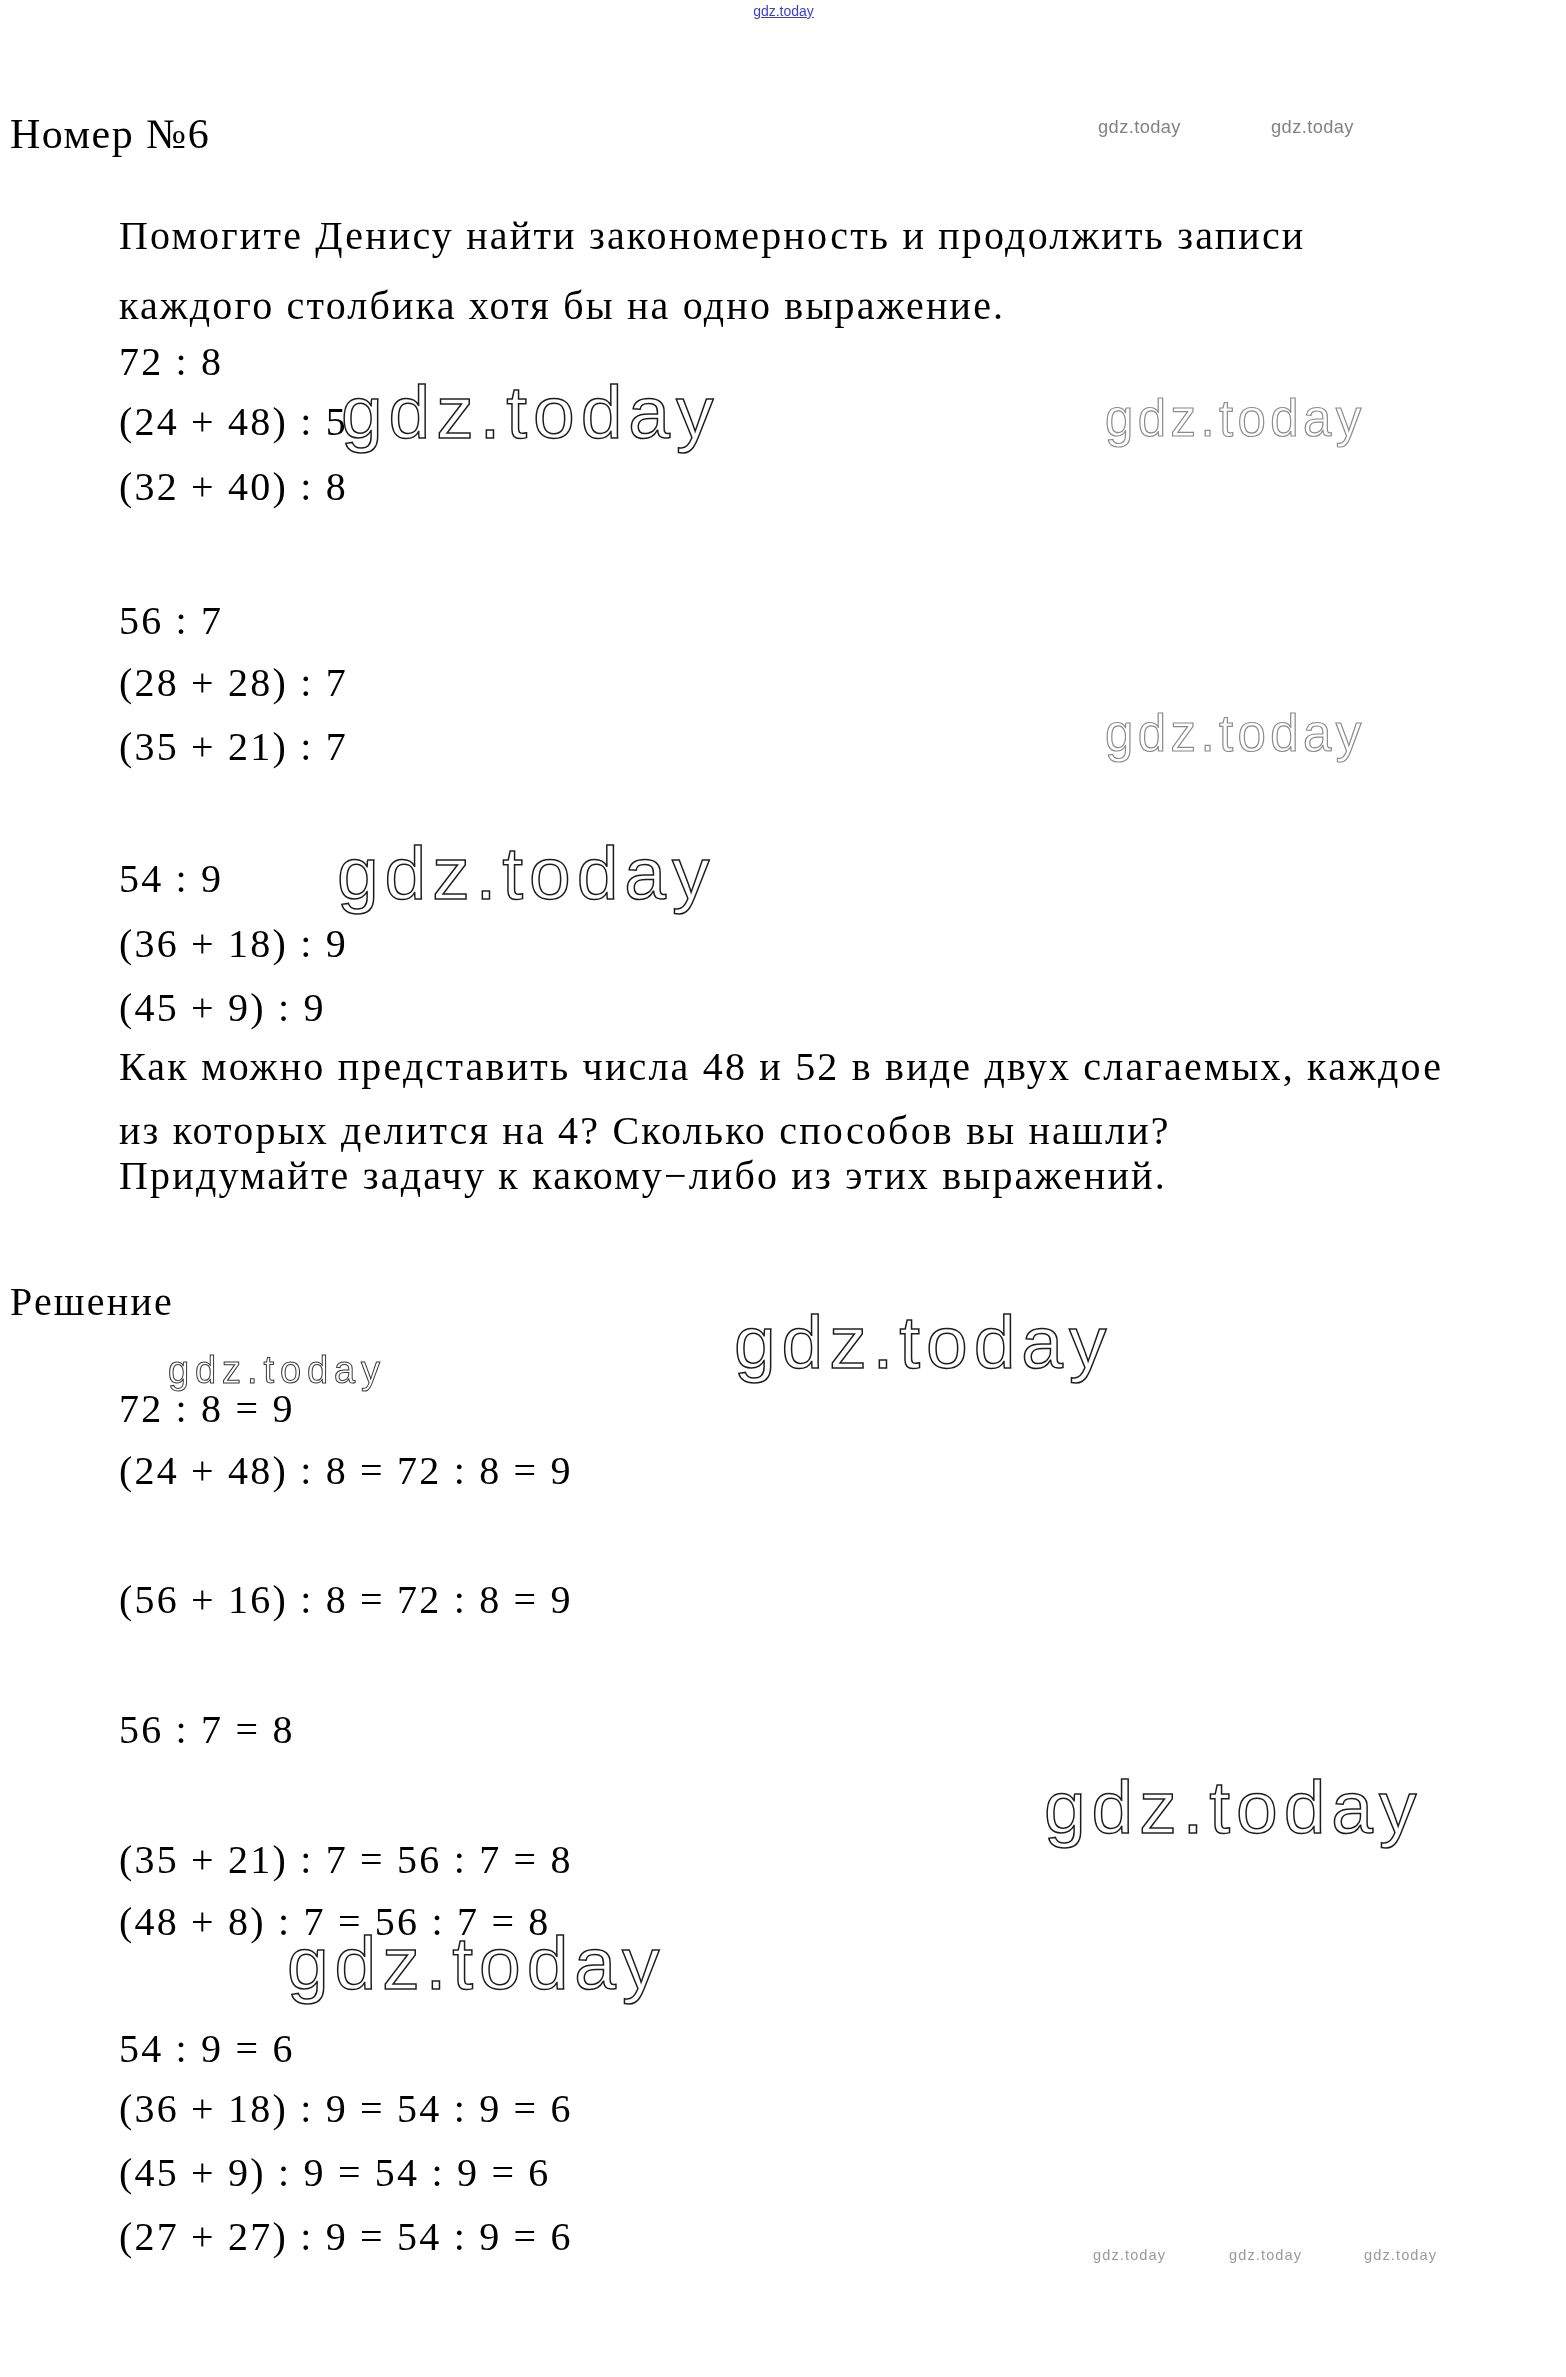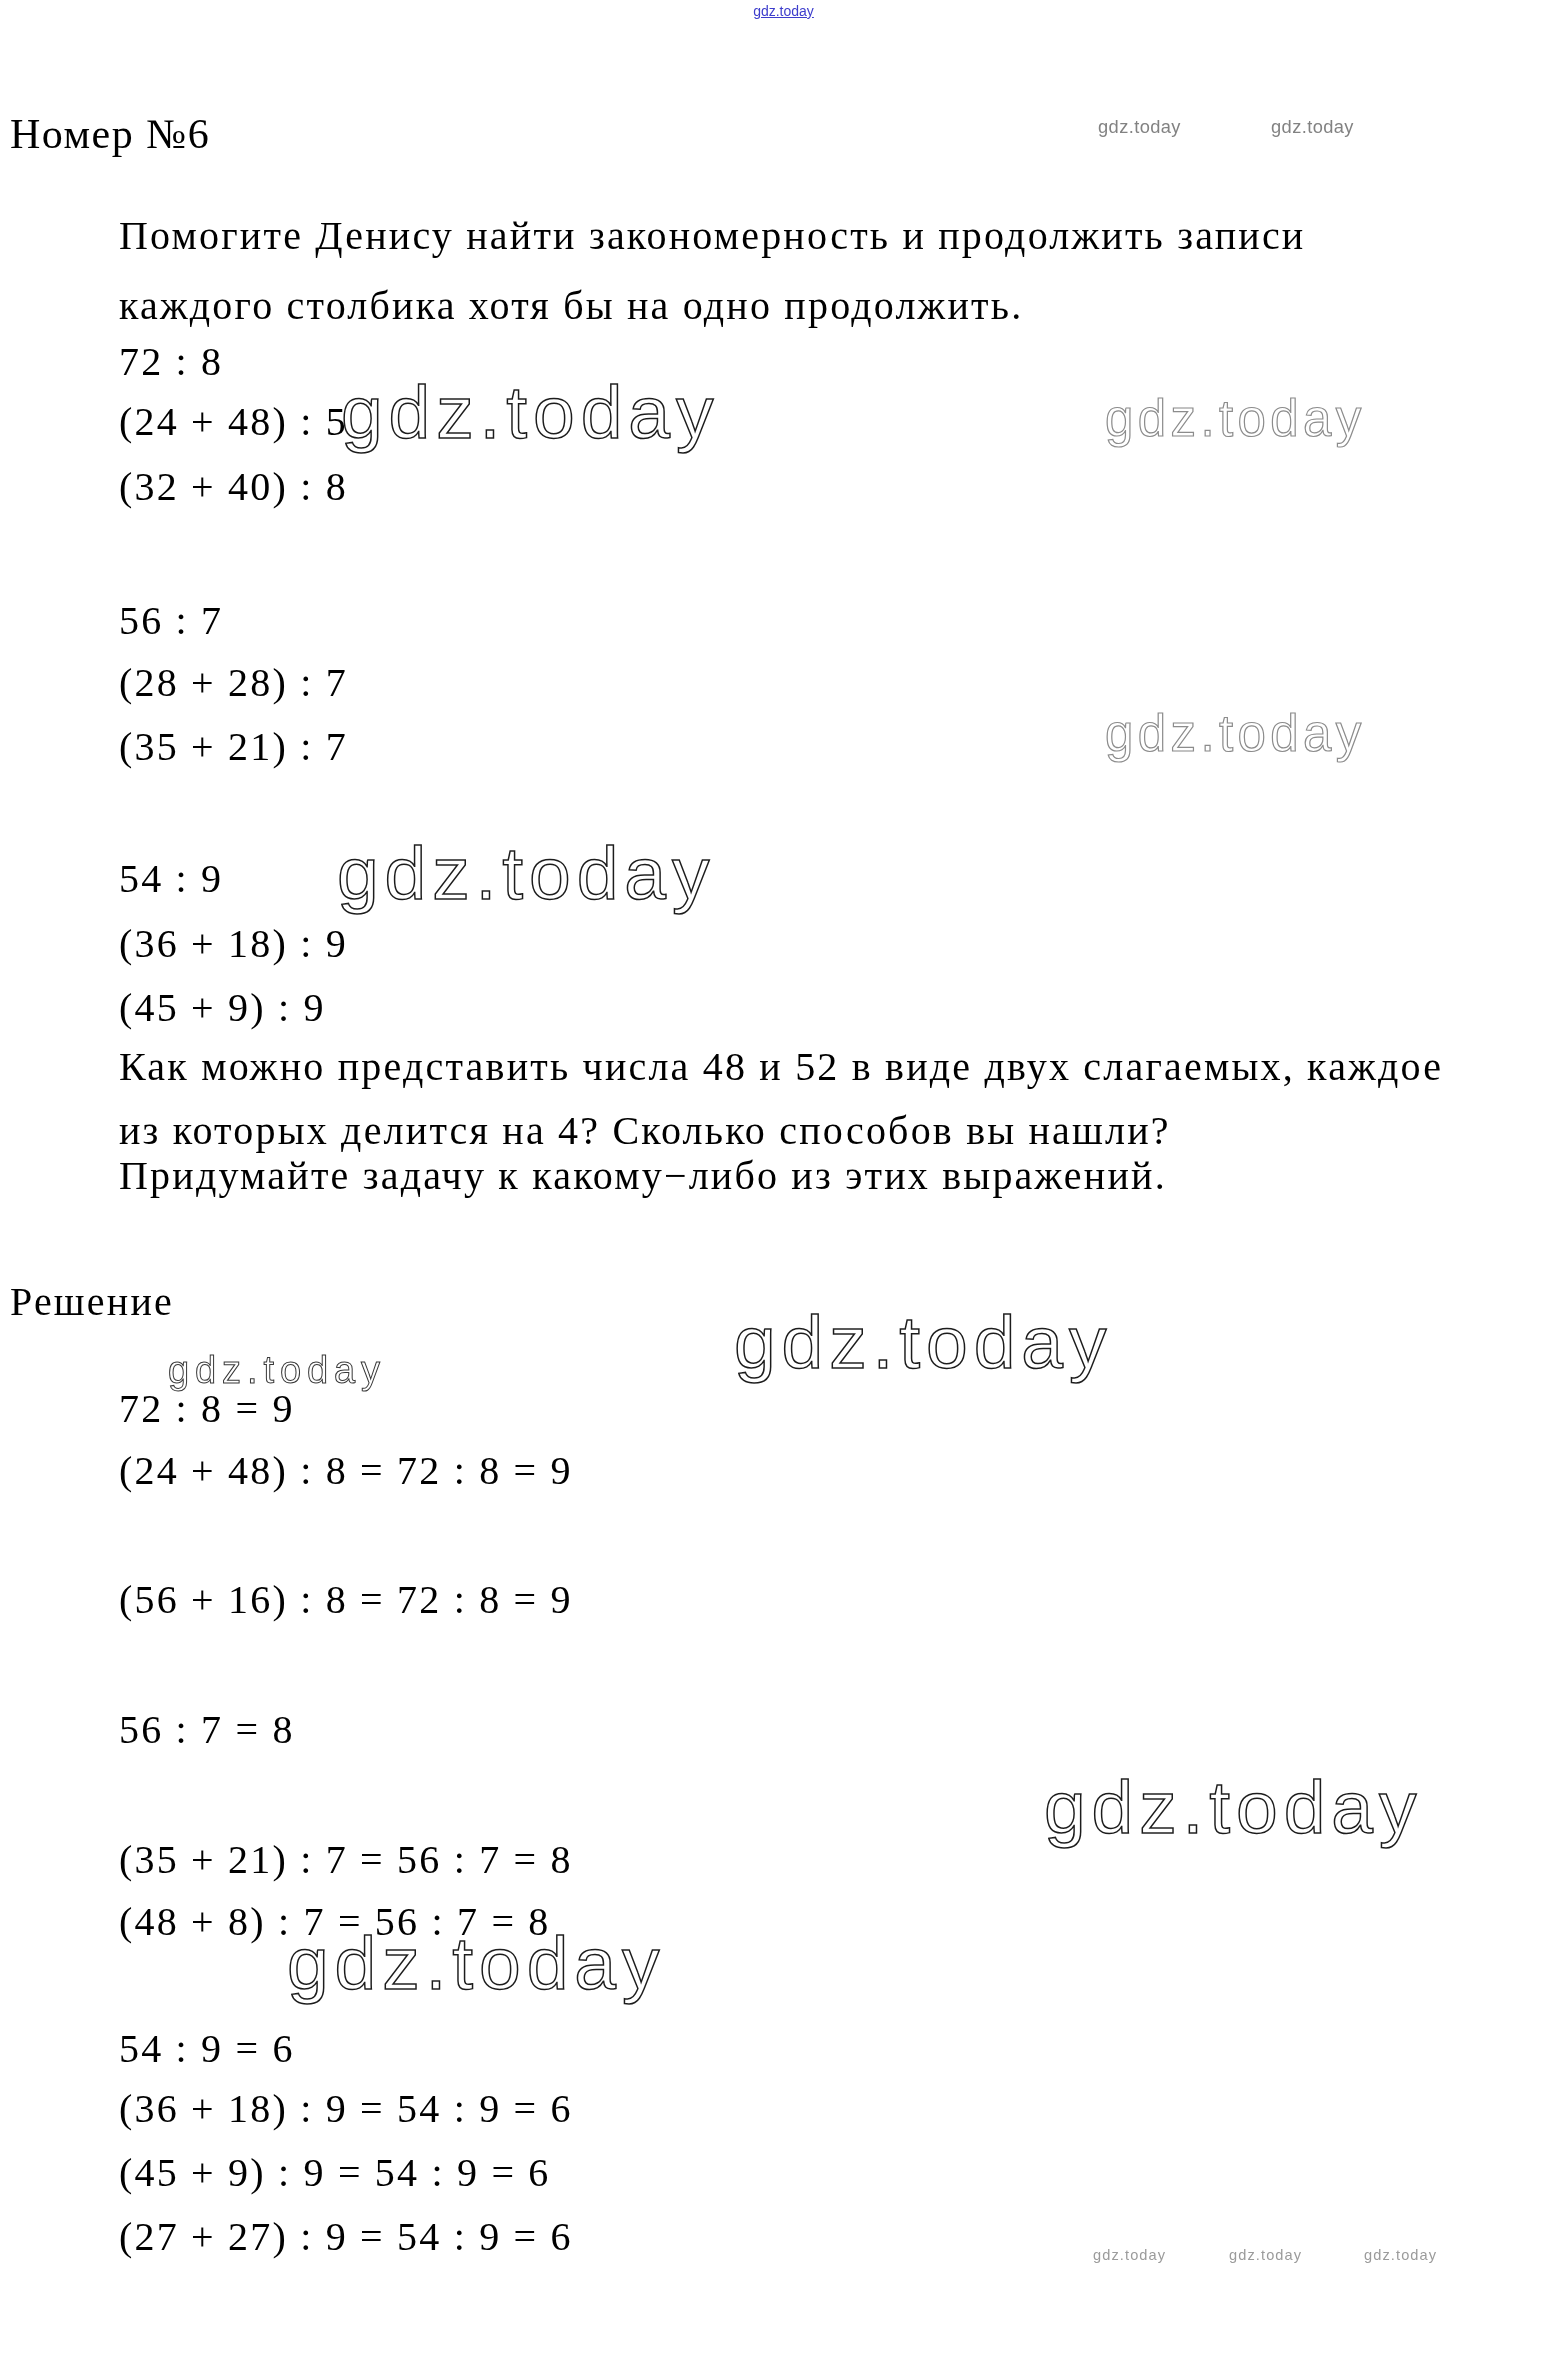--- a/index.html
+++ b/index.html
@@ -57,21 +57,21 @@
 
 <div class="page">
 
   <a class="wm wm-link wm-center" style="top:3.7px">gdz.today</a>
 
   <div class="center title">Номер №6</div>
   <div class="wm wm-small" style="left:1098px;top:118px">gdz.today</div>
   <div class="wm wm-small" style="left:1271px;top:118px">gdz.today</div>
 
   <div class="t" style="top:212px">Помогите Денису найти закономерность и продолжить записи</div>
-  <div class="t" style="top:282px">каждого столбика хотя бы на одно продолжить.</div>
+  <div class="t" style="top:282px">каждого столбика хотя бы на одно выражение.</div>
 
   <div class="t" style="top:338px">72 : 8</div>
   <div class="t" style="top:398px">(24 + 48) : 5</div>
   <div class="t" style="top:463px">(32 + 40) : 8</div>
 
   <div class="t" style="top:597px">56 : 7</div>
   <div class="t" style="top:659px">(28 + 28) : 7</div>
   <div class="t" style="top:723px">(35 + 21) : 7</div>
 
   <div class="t" style="top:855px">54 : 9</div>

